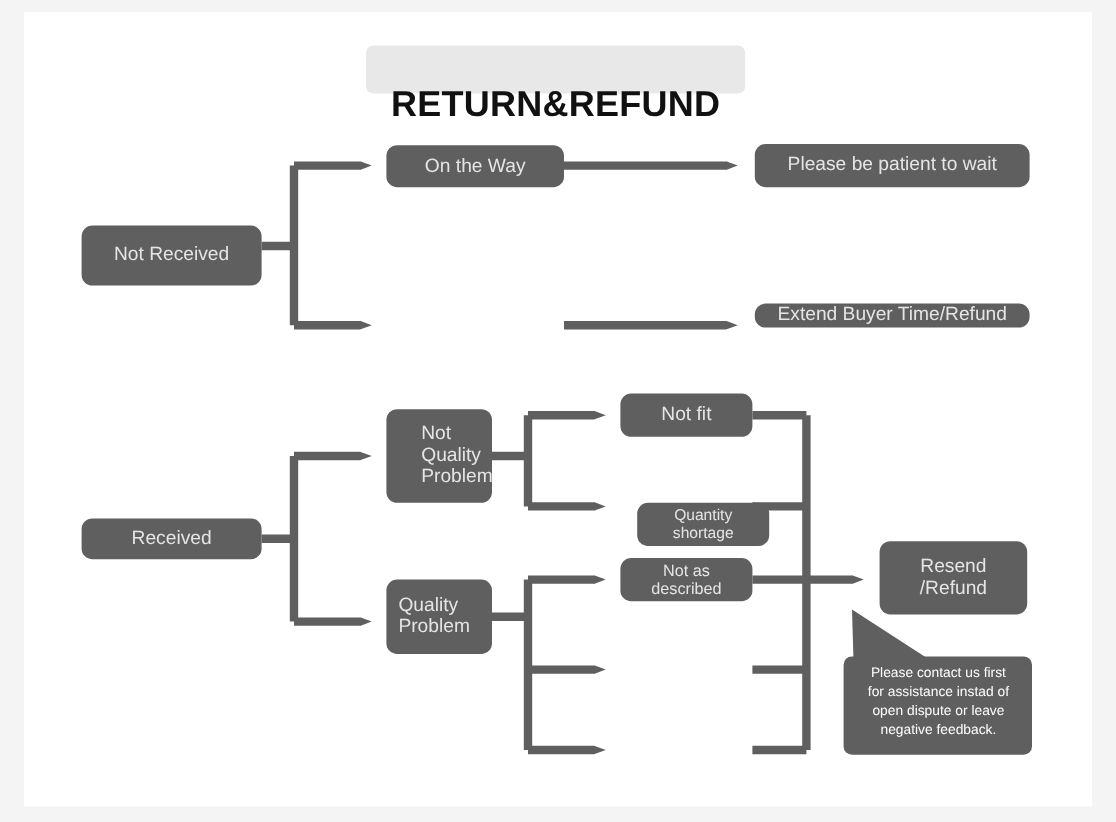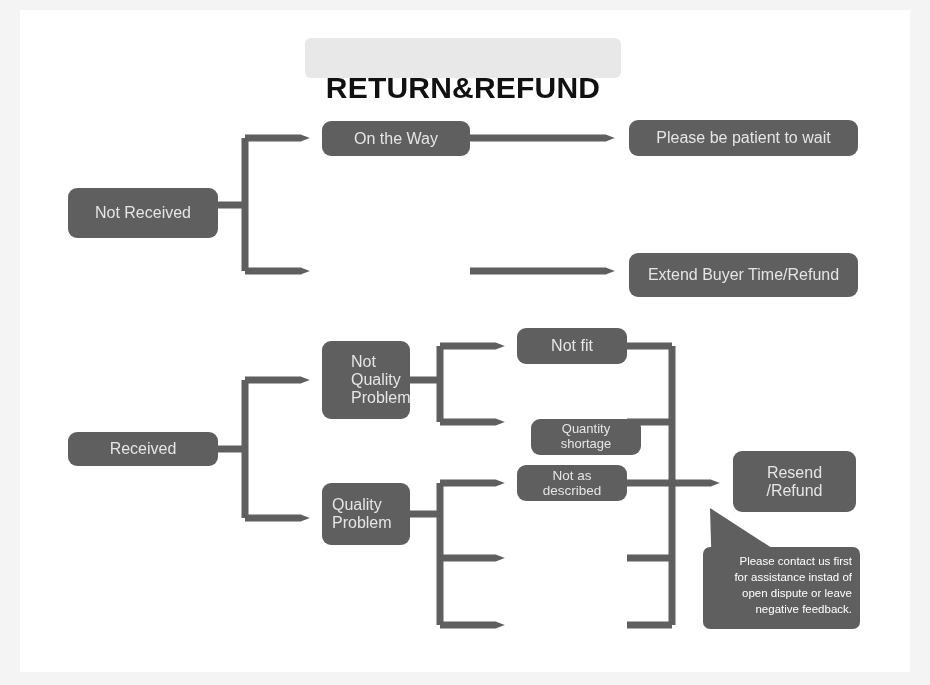--- a/index.html
+++ b/index.html
@@ -87,21 +87,21 @@
     top: 547px;
     width: 157px;
     height: 82px;
     background: #5f5f5f;
     border-radius: 7px;
     color: #ffffff;
     font-size: 11.5px;
     line-height: 1.38;
     padding: 7px 8px 0 9px;
     box-sizing: border-box;
-    text-align: right;
+    text-align: center;
     white-space: pre-line;
   }
 </style>
 </head>
 <body>
 
 <div id="page">
   <div id="canvas"></div>
 
   <svg id="flow" viewBox="0 0 930 685" xmlns="http://www.w3.org/2000/svg">
@@ -153,21 +153,21 @@
   <div class="title-chip"></div>
   <div class="title-text">RETURN&amp;REFUND</div>
 
   <div class="node" style="left:68px; top:188px; width:150px; height:50px;">Not Received</div>
 
   <div class="node" style="left:322px; top:121px; width:148px; height:35px;">On the Way</div>
 
 
   <div class="node" style="left:629px; top:120px; width:229px; height:36px;">Please be patient to wait</div>
 
-  <div class="node" style="left:629px; top:253px; width:229px; height:44px;">Extend Buyer Time/Refund</div>
+  <div class="node" style="left:629px; top:253px; width:229px; height:20px;">Extend Buyer Time/Refund</div>
 
   <div class="node" style="left:68px; top:432px; width:150px; height:34px;">Received</div>
 
   <div class="node left-align" style="left:322px; top:341px; width:88px; height:78px;padding-left:29px;">Not
 Quality
 Problem</div>
 
   <div class="node left-align" style="left:322px; top:483px; width:88px; height:62px;">Quality
 Problem</div>
 

